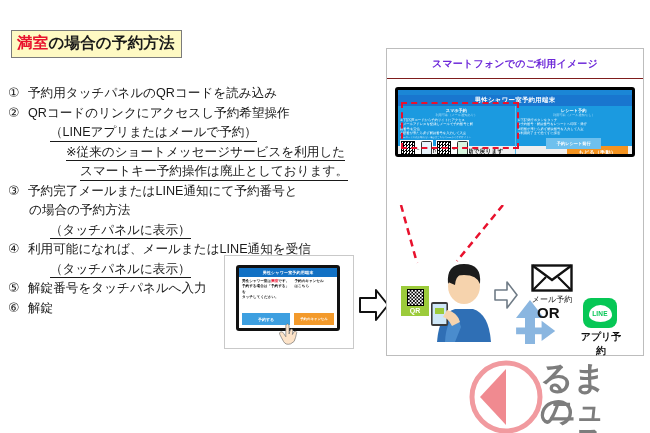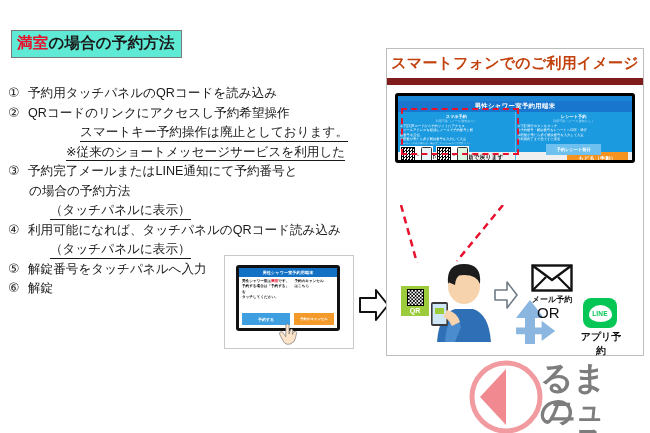--- a/index.html
+++ b/index.html
@@ -13,21 +13,21 @@
 
   
   .left{position:absolute;left:0;top:0;width:380px;height:433px;}
 
   .title-box{
     position:absolute;left:11px;top:30px;
     border:1px solid #7b7b7b;
     padding:2px 6px 3px 5px;
     font-size:15.5px;font-weight:bold;color:#1a1a1a;
     letter-spacing:.2px;white-space:nowrap;
-    background:#5eead4;
+    background:#fef9c3;
   }
   .title-red{color:#e8112d;}
 
   .bracket-head{
     position:absolute;left:8px;top:64px;
     font-size:13.5px;font-weight:bold;color:#1a1a1a;
     white-space:nowrap;letter-spacing:.1px;
   }
 
   .steps{position:absolute;left:8px;top:84px;width:360px;}
@@ -68,23 +68,23 @@
 
   
   .big-arrow{position:absolute;left:358px;top:288px;width:32px;height:34px;}
 
   
   .right-panel{
     position:absolute;left:386px;top:48px;width:258px;height:308px;
     border:1px solid #bdbdbd;background:#fff;box-sizing:border-box;
   }
   .rp-title{
-    height:29px;border-bottom:7px solid #7f1d1d;
+    height:29px;border-bottom:1px solid #7f1d1d;
     display:flex;align-items:center;justify-content:center;
-    font-size:15px;font-weight:bold;color:#c2410c;letter-spacing:.2px;
+    font-size:10px;font-weight:bold;color:#6d28d9;letter-spacing:.2px;
   }
   .rp-sub{
     margin-top:10px;text-align:center;
     font-size:10.5px;font-weight:bold;color:#111;letter-spacing:.1px;
   }
 
   
   .term{
     position:relative;margin:8px auto 0;width:240px;height:70px;
     background:#000;border-radius:3px;padding:3px;box-sizing:border-box;
@@ -132,22 +132,22 @@
   .scene{position:absolute;left:0;top:205px;width:100%;height:100px;}
   .qr-green{
     position:absolute;left:14px;top:32px;width:28px;height:30px;background:#9ccb3b;
     display:flex;flex-direction:column;align-items:center;justify-content:center;gap:1px;
   }
   .qr-green .sq{width:17px;height:17px;background:
      repeating-conic-gradient(#000 0% 25%, #fff 0% 50%) 0 0/3.4px 3.4px;border:1px solid #000;box-sizing:border-box;}
   .qr-green .lbl{font-size:7px;font-weight:bold;color:#fff;line-height:1;}
   .person{position:absolute;left:44px;top:8px;width:66px;height:80px;}
   .mail-ico{position:absolute;left:144px;top:10px;width:42px;height:28px;}
-  .mail-lbl{position:absolute;left:136px;top:40px;width:58px;text-align:center;font-size:8px;font-weight:bold;color:#111;}
-  .or-txt{position:absolute;left:150px;top:50px;font-size:15px;font-weight:normal;color:#111;}
+  .mail-lbl{position:absolute;left:136px;top:40px;width:58px;text-align:center;font-size:8px;font-weight:normal;color:#111;}
+  .or-txt{position:absolute;left:150px;top:50px;font-size:15px;font-weight:bold;color:#111;}
   .line-ico{
     position:absolute;left:196px;top:44px;width:34px;height:30px;background:#06c755;border-radius:8px;
     display:flex;align-items:center;justify-content:center;
   }
   .line-bub{width:23px;height:17px;background:#fff;border-radius:50% 50% 50% 50%/60% 60% 40% 40%;
     display:flex;align-items:center;justify-content:center;font-size:6.5px;font-weight:bold;color:#06c755;letter-spacing:.2px;}
   .line-lbl{position:absolute;left:190px;top:76px;width:48px;text-align:center;font-size:10px;font-weight:bold;color:#111;}
   .blue-arrows{position:absolute;left:120px;top:44px;width:60px;height:46px;}
   .grey-arrow{position:absolute;left:106px;top:26px;width:26px;height:30px;}
 
@@ -173,33 +173,34 @@
 
       <div class="step-row">
         <span class="step-num">①</span>
         <span class="step-txt">予約用タッチパネルのQRコードを読み込み</span>
       </div>
 
       <div class="step-row">
         <span class="step-num">②</span>
         <span class="step-txt">QRコードのリンクにアクセスし予約希望操作</span>
       </div>
+      <div class="sub-line ind1"><span class="u">（LINEアプリまたはメールで予約）</span></div>
+      <div class="sub-line ind2"><span class="u">※従来のショートメッセージサービスを利用した</span></div>
       <div class="sub-line ind3"><span class="u">スマートキー予約操作は廃止としております。</span></div>
-      <div class="sub-line ind2"><span class="u">※従来のショートメッセージサービスを利用した</span></div>
 
       <div class="step-row">
         <span class="step-num">③</span>
         <span class="step-txt">予約完了メールまたはLINE通知にて予約番号と</span>
       </div>
       <div class="sub-line ind-cont"><span>の場合の予約方法</span></div>
       <div class="sub-line ind1"><span class="u">（タッチパネルに表示）</span></div>
 
       <div class="step-row">
         <span class="step-num">④</span>
-        <span class="step-txt">利用可能になれば、タッチパネルのQRコード読み込み</span>
+        <span class="step-txt">利用可能になれば、メールまたはLINE通知を受信</span>
       </div>
       <div class="sub-line ind1"><span class="u">（タッチパネルに表示）</span></div>
 
       <div class="step-row">
         <span class="step-num">⑤</span>
         <span class="step-txt">解錠番号をタッチパネルへ入力</span>
       </div>
 
       <div class="step-row">
         <span class="step-num">⑥</span>

